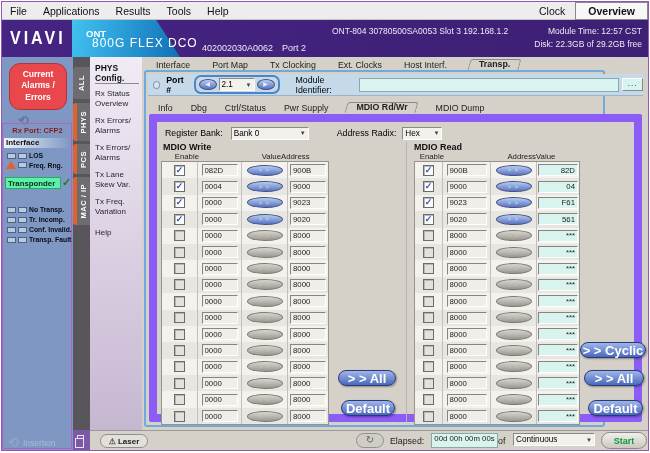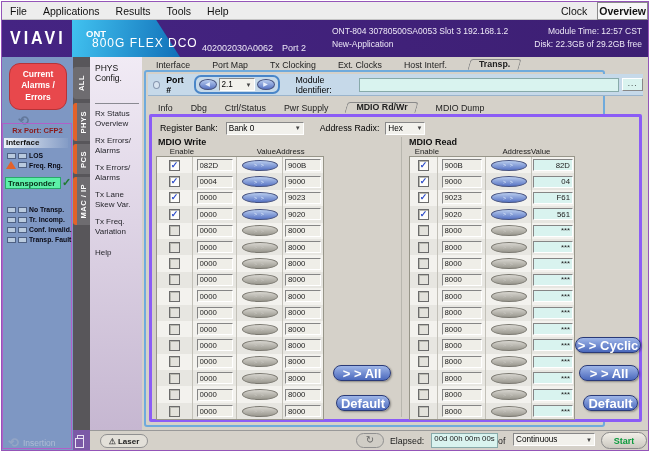--- a/index.html
+++ b/index.html
@@ -4,21 +4,21 @@
 <style>
   * { margin:0; padding:0; box-sizing:border-box; font-family:"Liberation Sans", sans-serif; }
   body { background:#fff; }
   .app { position:relative; width:648px; height:450px; margin:1px; border:1px solid #9455B8; background:#D5D1C9; overflow:hidden; }
 
   
   .menubar { position:absolute; left:0; top:0; width:100%; height:18px; background:#EDEDED; border-bottom:1px solid #C4C4C4; display:flex; align-items:center; font-size:10.5px; color:#111; }
   .menubar .mi { padding:0 8px; cursor:default; }
   .menubar .sp { flex:1; }
   .clock-btn { padding:0 10px; font-size:10.5px; }
-  .overview-btn { height:18px; padding:0 1px; font-weight:bold; font-size:10.5px; background:#F7F7F7; border:1px solid #8A8A8A; display:flex; align-items:center; }
+  .overview-btn { height:18px; padding:0 12px; font-weight:bold; font-size:10.5px; background:#F7F7F7; border:1px solid #8A8A8A; display:flex; align-items:center; }
 
   
   .hdr { position:absolute; left:0; top:18px; width:100%; height:37px; background:linear-gradient(90deg,#452483,#3D1F73); color:#fff; }
   .chevron { position:absolute; left:70px; top:0; width:108px; height:37px; background:linear-gradient(100deg,#41C2F0,#1170B8); clip-path:polygon(0 0,78% 0,100% 100%,0 100%); }
   .logo { position:absolute; left:8px; top:9px; font-size:16px; font-weight:bold; letter-spacing:3px; transform:scaleY(1.15); }
   .ont { position:absolute; left:84px; top:8px; font-size:9.5px; font-weight:bold; }
   .product { position:absolute; left:90px; top:16px; font-size:12px; letter-spacing:1px; }
   .serial { position:absolute; left:200px; top:23px; font-size:9px; color:#EDE8F7; }
   .portlbl { position:absolute; left:280px; top:23px; font-size:9px; color:#EDE8F7; }
   .devinfo { position:absolute; left:330px; top:5px; font-size:8.5px; line-height:13px; color:#EDE8F7; }
@@ -44,21 +44,21 @@
   .tabstrip { position:absolute; left:71px; top:55px; width:17px; height:373px; background:#58565A; }
   .vtab { position:absolute; left:0; width:17px; background:#6E6C70; color:#fff; border-radius:3px 0 0 3px; display:flex; align-items:center; justify-content:center; }
   .vtab span { writing-mode:vertical-rl; transform:rotate(180deg); font-size:7.5px; font-weight:bold; letter-spacing:0.5px; }
   .vtab.alarm { border-left:4px solid #E2622A; }
   .strip-tail { position:absolute; left:71px; top:428px; width:17px; height:20px; background:#7B59A6; }
   .copy-icon { position:absolute; left:4px; top:5px; width:7px; height:8px; border:1px solid #E8E2F2; background:#7B59A6; }
   .copy-icon::after { content:""; position:absolute; left:-3px; top:2px; width:7px; height:8px; border:1px solid #E8E2F2; background:#7B59A6; }
 
   
   .sidebar { position:absolute; left:88px; top:55px; width:52px; height:373px; background:linear-gradient(180deg,#F1EBF5,#C6B7D1); padding:6px 3px 0 5px; }
-  .nav-title { font-size:8.5px; font-weight:normal; color:#111; line-height:10px; border-bottom:1px solid #8A8A92; padding-bottom:20px; margin-bottom:5px; }
+  .nav-title { font-size:8.5px; font-weight:bold; color:#111; line-height:10px; border-bottom:1px solid #8A8A92; padding-bottom:0; margin-bottom:5px; }
   .nav-item { font-size:8px; color:#26262C; line-height:9.5px; margin-bottom:8px; }
 
   
   .main { position:absolute; left:140px; top:55px; width:508px; height:373px; }
   .tabs-row { position:absolute; left:0; top:0; width:100%; height:13px; display:flex; align-items:flex-end; padding-left:14px; gap:22px; font-size:8.8px; color:#222; }
   .tab-sel { position:relative; font-weight:bold; padding:0 10px 1px 10px; }
   .tab-sel::before { content:""; position:absolute; inset:0; border:1px solid #8A8A8A; border-bottom:none; border-radius:3px 3px 0 0; background:#D5D1C9; transform:skewX(-16deg); }
   .tab-sel b { position:relative; font-weight:bold; }
   .outer-frame { position:absolute; left:2px; top:13px; width:461px; height:357px; border:2px solid #6FAADC; border-radius:3px; background:#D5D1C9; }
   .port-row { position:absolute; left:2px; top:2px; width:495px; height:22px; background:#C6D9E9; border-bottom:1px solid #9AB4CC; display:flex; align-items:center; padding-left:5px; font-size:8.8px; }
@@ -66,25 +66,25 @@
   .port-label { font-weight:bold; margin-right:6px; }
   .port-group { display:flex; align-items:center; gap:2px; border:2px solid #4A86C8; border-radius:7px; padding:1px 3px; }
   .arrow-oval { width:18px; height:11px; border-radius:50%; background:linear-gradient(180deg,#B8CCEE,#5874C4); border:1px solid #44507E; color:#E9F0FC; font-size:6px; line-height:9px; text-align:center; }
   .combo { background:#F2F1EC; border-top:1px solid #888; border-left:1px solid #888; border-bottom:1px solid #fff; border-right:1px solid #fff; font-size:8.2px; display:flex; align-items:center; justify-content:space-between; padding:0 2px; height:13px; }
   .combo .car { font-size:6px; color:#444; margin-left:3px; }
   .port-combo { width:36px; }
   .mid-label { margin:0 6px 0 16px; }
   .mid-field { width:303px; height:14px; background:#D9F3EF; border:1px solid #8AA; }
   .more-btn { width:24px; height:13px; margin-left:3px; background:#D9F3EF; border:1px solid #888; border-top-color:#fff; border-left-color:#fff; font-size:8px; line-height:9px; text-align:center; letter-spacing:1px; }
   .subtabs-row { position:absolute; left:2px; top:26px; width:495px; height:15px; display:flex; align-items:flex-end; padding-left:10px; gap:18px; font-size:8.8px; color:#222; }
-  .inner-frame { position:absolute; left:3px; top:42px; width:493px; height:308px; border:3px solid #8b5cf6; border-radius:2px; background:#D5D1C9; }
+  .inner-frame { position:absolute; left:3px; top:42px; width:493px; height:308px; border:8px solid #8b5cf6; border-radius:2px; background:#D5D1C9; }
   .reg-row { position:absolute; left:0; top:3px; width:100%; height:16px; display:flex; align-items:center; font-size:8.8px; }
   .reg-row .lbl1 { margin-left:8px; }
   .bank-combo { width:78px; margin-left:8px; }
-  .reg-row .lbl2 { margin-left:16px; }
+  .reg-row .lbl2 { margin-left:28px; }
   .radix-combo { width:40px; margin-left:6px; }
 
   
   .mdio-wrap { position:absolute; left:2px; top:20px; width:489px; height:284px; }
   .vdiv { position:absolute; left:247px; top:0; bottom:4px; width:1px; background:#B8B6AE; }
   .grp-title { position:absolute; font-size:9px; font-weight:bold; color:#111; }
   .col-hdrs { position:absolute; display:flex; font-size:7.8px; color:#222;text-align:right; }
   .mtable { position:absolute; border:1px solid #979589; background:#F3F2EE; }
   .mrow { display:flex; align-items:center; height:16.4px; }
   .mrow.even { background:#E7E6E1; }
@@ -135,21 +135,20 @@
 
   <div class="hdr">
     <div class="chevron"></div>
     <span class="logo">VIAVI</span>
     <span class="ont">ONT</span>
     <span class="product">800G FLEX DCO</span>
     <span class="serial">402002030A0062</span>
     <span class="portlbl">Port 2</span>
     <div class="devinfo">
       <div>ONT-804 30780500SA0053 Slot 3  192.168.1.2</div>
-      <div>New-Application</div>
     </div>
     <div class="sysinfo">
       <div>Module Time: 12:57 CST</div>
       <div>Disk: 22.3GB of 29.2GB free</div>
     </div>
   </div>
 
   <div class="leftpanel">
     <div class="alarms-btn">Current Alarms / Errors</div>
     <span class="ins-icon hist-arrow">⟲</span>

